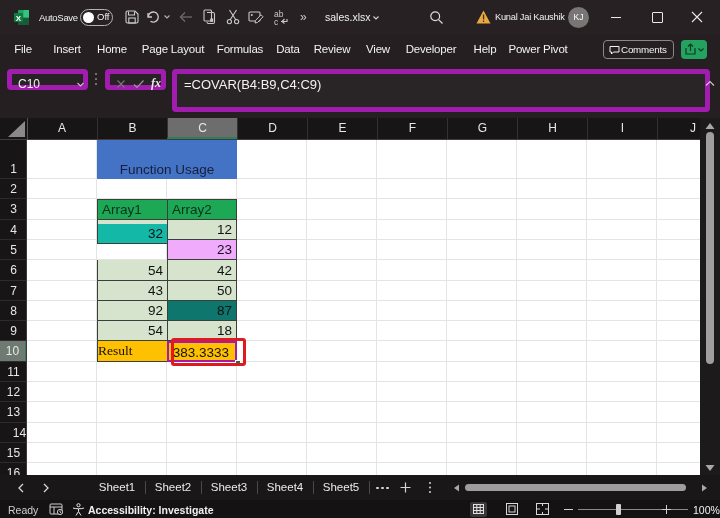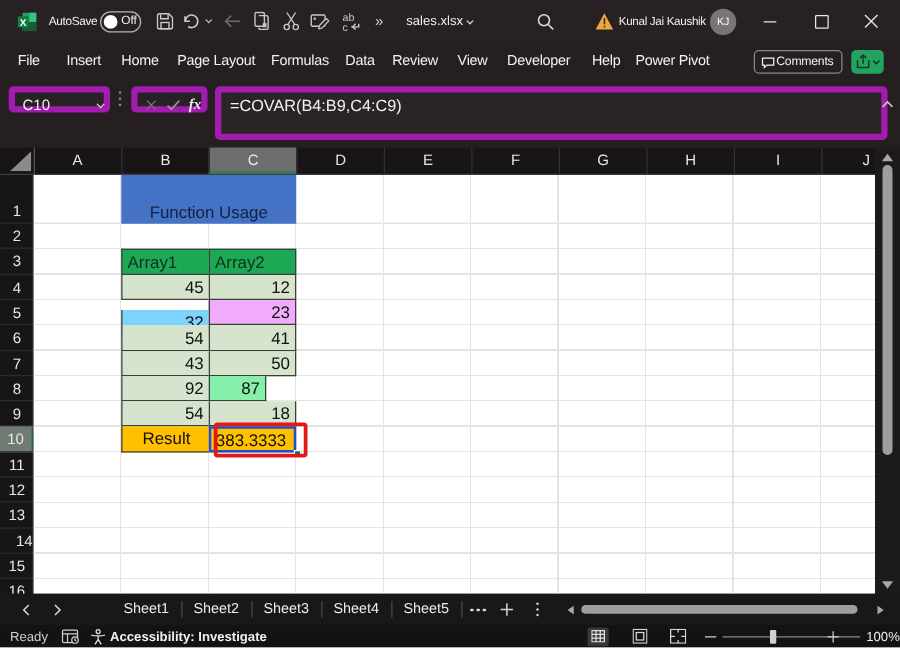--- a/index.html
+++ b/index.html
@@ -231,32 +231,32 @@
   </div>
 
   <div class="sheet1"></div>
   <div class="sheetN"></div>
 
   <div class="cell" style="left:97px;top:140px;width:140px;height:39px;background:#4472c4;color:#16203c;text-align:center;line-height:60px;">Function Usage</div>
   <div class="cell" style="left:97px;top:199px;width:70px;height:21px;line-height:20px;background:#1ca854;color:#0e2f1c;padding-left:4px;border:1px solid #3b3f3b;border-right:none;">Array1</div>
   <div class="cell" style="left:167px;top:199px;width:70px;height:21px;line-height:20px;background:#1ca854;color:#0e2f1c;padding-left:4px;border:1px solid #3b3f3b;">Array2</div>
   <div class="cell num" style="left:97px;top:220px;width:70px;height:20px;line-height:20px;background:#d7e4cd;border:1px solid #3b3f3b;border-top:none;border-right:none;">45</div>
   <div class="cell num" style="left:167px;top:220px;width:70px;height:20px;line-height:20px;background:#d7e4cd;border:1px solid #3b3f3b;border-top:none;">12</div>
-  <div class="cell num" style="left:97px;top:248px;width:70px;height:20px;line-height:20px;background:#7dd3fc;border:1px solid #3b3f3b;border-top:none;border-right:none;">32</div>
+  <div class="cell num" style="left:97px;top:224px;width:70px;height:20px;line-height:20px;background:#14b8a6;border:1px solid #3b3f3b;border-top:none;border-right:none;">32</div>
   <div class="cell num" style="left:167px;top:240px;width:70px;height:20px;line-height:20px;background:#f0abfc;border:1px solid #3b3f3b;border-top:none;">23</div>
   <div class="cell num" style="left:97px;top:260px;width:70px;height:21px;line-height:21px;background:#d7e4cd;border:1px solid #3b3f3b;border-top:none;border-right:none;">54</div>
-  <div class="cell num" style="left:167px;top:260px;width:70px;height:21px;line-height:21px;background:#d7e4cd;border:1px solid #3b3f3b;border-top:none;">41</div>
+  <div class="cell num" style="left:167px;top:260px;width:70px;height:21px;line-height:21px;background:#d7e4cd;border:1px solid #3b3f3b;border-top:none;">42</div>
   <div class="cell num" style="left:97px;top:281px;width:70px;height:20px;line-height:20px;background:#d7e4cd;border:1px solid #3b3f3b;border-top:none;border-right:none;">43</div>
   <div class="cell num" style="left:167px;top:281px;width:70px;height:20px;line-height:20px;background:#d7e4cd;border:1px solid #3b3f3b;border-top:none;">50</div>
   <div class="cell num" style="left:97px;top:301px;width:70px;height:20px;line-height:20px;background:#d7e4cd;border:1px solid #3b3f3b;border-top:none;border-right:none;">92</div>
-  <div class="cell num" style="left:167px;top:301px;width:46px;height:20px;line-height:20px;background:#86efac;border:1px solid #3b3f3b;border-top:none;">87</div>
+  <div class="cell num" style="left:167px;top:301px;width:70px;height:20px;line-height:20px;background:#0f766e;border:1px solid #3b3f3b;border-top:none;">87</div>
   <div class="cell num" style="left:97px;top:321px;width:70px;height:20px;line-height:20px;background:#d7e4cd;border:1px solid #3b3f3b;border-top:none;border-right:none;">54</div>
   <div class="cell num" style="left:167px;top:321px;width:70px;height:20px;line-height:20px;background:#d7e4cd;border:1px solid #3b3f3b;border-top:none;">18</div>
-  <div class="cell" style="left:97px;top:341px;width:70px;height:21px;line-height:20px;background:#ffc000;color:#111;padding-left:16px;border:1px solid #3b3f3b;border-top:none;border-right:none;">Result</div>
-  <div class="cell num" style="left:167px;top:341px;width:70px;height:21px;line-height:19px;background:#ffc000;border:2px solid #1d4ed8;padding-right:6px;">383.3333</div>
+  <div class="cell" style="left:97px;top:341px;width:70px;height:21px;line-height:20px;background:#ffc000;color:#111;padding-left:0;border:1px solid #3b3f3b;border-top:none;border-right:none;font-family:Liberation Serif, serif;">Result</div>
+  <div class="cell num" style="left:167px;top:341px;width:70px;height:21px;line-height:19px;background:#ffc000;border:2px solid #a21caf;padding-right:6px;">383.3333</div>
 
   <div class="abs" style="left:235px;top:359.5px;width:5.5px;height:5.5px;background:#1e7145;border:1px solid #fff;box-sizing:border-box;"></div>
 
   <div class="abs" style="left:171px;top:338px;width:75px;height:28px;border:3px solid #e01a1c;border-radius:3px;box-sizing:border-box;"></div>
 
   <div class="vsb">
     <svg class="abs" style="left:5px;top:4px" width="10" height="8" viewBox="0 0 10 8">
         <path d="M5 1 L9.5 7 H0.5 Z" fill="#a8a8a8"></path>
       </svg>
     <div class="sbthumb" style="left:6px;top:14px;width:8px;height:232px;"></div>

